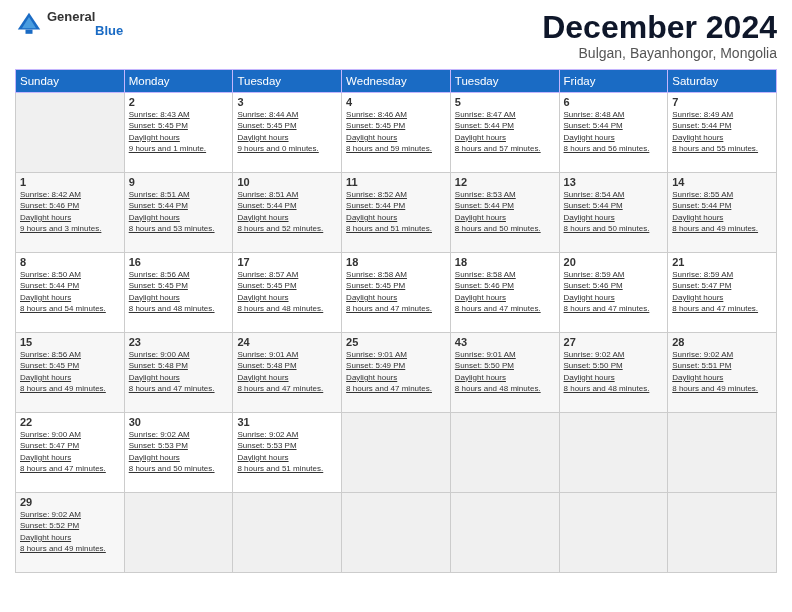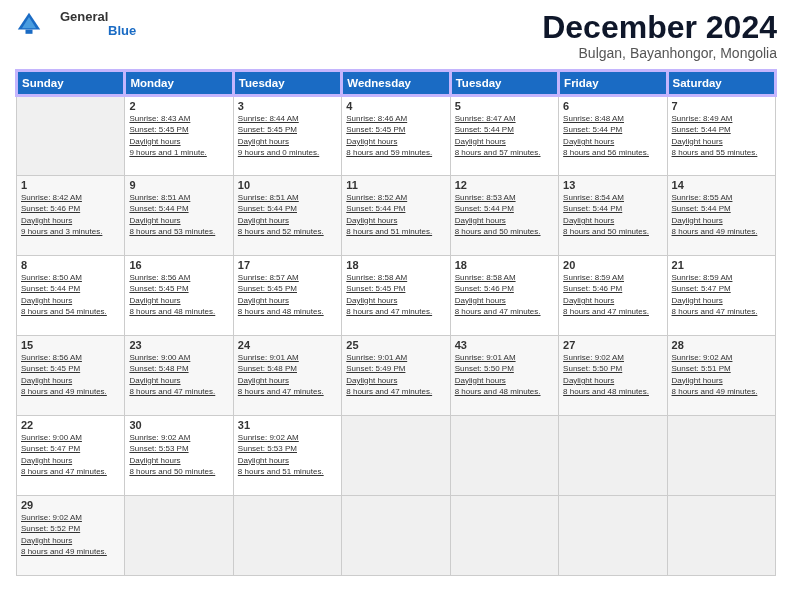--- a/index.html
+++ b/index.html
@@ -17,21 +17,21 @@
     }
     .header {
       display: flex;
       justify-content: space-between;
       align-items: flex-start;
       margin-bottom: 8px;
     }
     .logo {
       display: flex;
       align-items: center;
-      gap: 17px;
+      gap: 4px;
     }
     .logo-text {
       display: flex;
       flex-direction: column;
       font-size: 13px;
       font-weight: bold;
       line-height: 1.1;
     }
     .logo-text span:first-child { color: #333; }
     .logo-text span:last-child { color: #1a6bc4; margin-left: 48px; }
@@ -54,24 +54,24 @@
     }
     table {
       width: 100%;
       border-collapse: collapse;
       table-layout: fixed;
     }
     th {
       background-color: #1a6bc4;
       color: white;
       font-size: 11.5px;
-      font-weight: bold;
+      font-weight: normal;
       padding: 5px 4px;
       text-align: left;
-      border: 3px solid #c4b5fd;
+      border: 1px solid #c4b5fd;
     }
     td {
       border: 1px solid #ccc;
       vertical-align: top;
       padding: 3px 4px;
       font-size: 8.5px;
       color: #333;
       height: 80px;
       background: #fff;
     }

